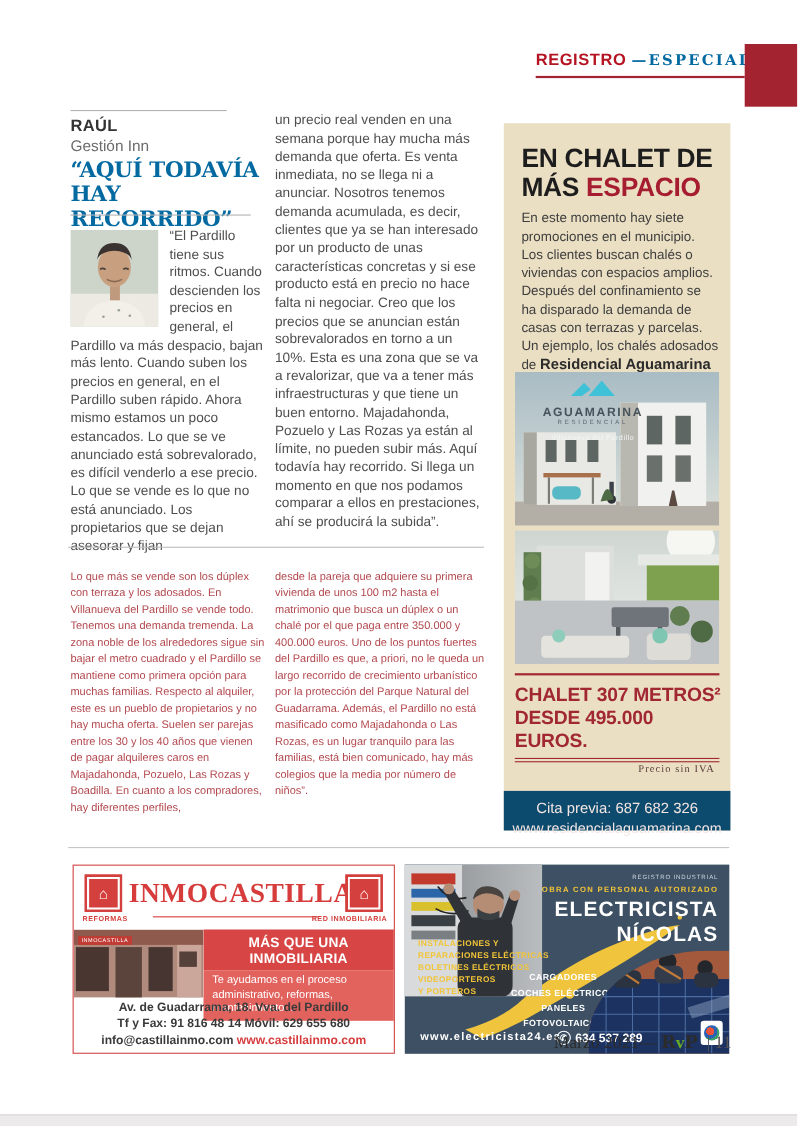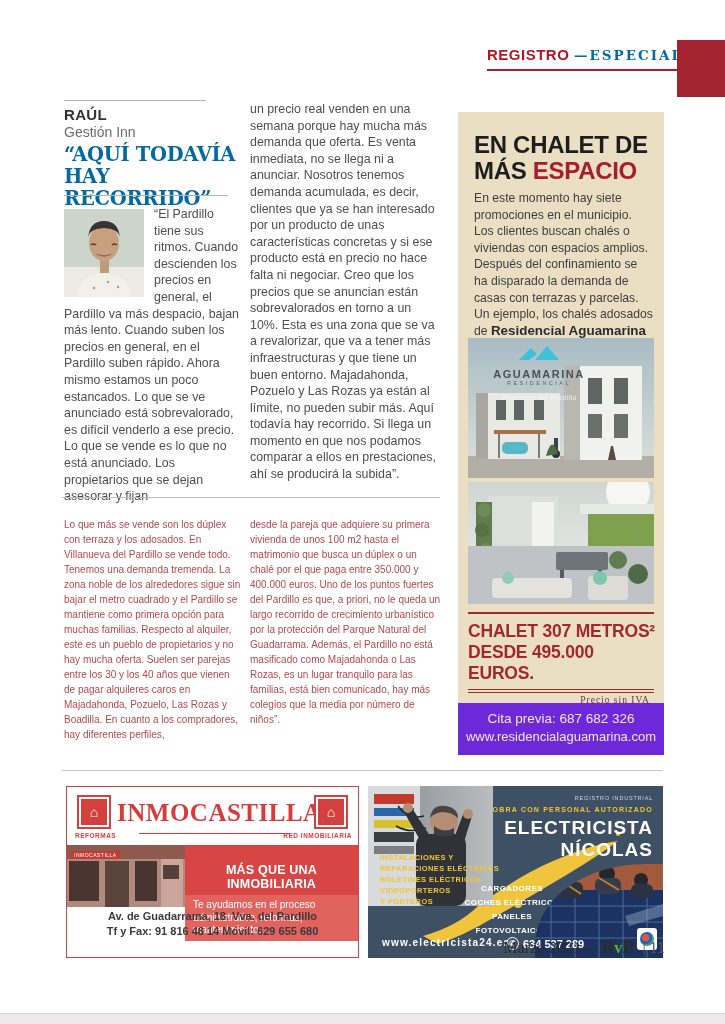--- a/index.html
+++ b/index.html
@@ -40,40 +40,40 @@
   .agua-img1 { top:226px; height:140px; }
   .agua-img2 { top:370px; height:122px; }
   .agua-logo { position:absolute; top:6px; left:6px; width:130px; text-align:center; }
   .agua-logo-name { font-size:11px; font-weight:bold; letter-spacing:1.5px; color:#46525c; margin-top:2px; }
   .agua-logo-sub { font-size:5.5px; letter-spacing:2.5px; color:#5a6670; }
   .agua-logo-place { font-size:6.5px; color:#f4f6f4; margin-top:8px; letter-spacing:.5px; }
   .agua-rule { position:absolute; top:500px; left:10px; width:186px; height:2px; background:#a12733; }
   .agua-offer { position:absolute; top:509px; left:10px; width:190px; font-size:17.5px; font-weight:800; color:#a12733; line-height:21px; letter-spacing:-.2px; }
   .agua-rule2 { position:absolute; top:577px; left:10px; width:186px; height:4px; border-top:1px solid #a12733; border-bottom:1px solid #a12733; }
   .agua-note { position:absolute; top:583px; right:14px; font-family:"Liberation Serif", serif; font-size:9.5px; color:#5d4040; letter-spacing:1px; }
-  .agua-band { position:absolute; bottom:0; left:0; right:0; height:52px; background:#6d28d9; color:#f3e6e3; text-align:center; padding-top:8px; }
+  .agua-band { position:absolute; bottom:0; left:0; right:0; height:36px; background:#0c4a6e; color:#f3e6e3; text-align:center; padding-top:8px; }
   .agua-band .l1 { font-size:13.5px; }
   .agua-band .l2 { font-size:13px; margin-top:3px; }
 
   
   .ads-rule { position:absolute; top:770px; left:62px; width:601px; height:1px; background:#c6c6c6; }
 
   
   .inmo { position:absolute; left:66px; top:786px; width:293px; height:172px; background:#fff; border:1px solid #d24444; }
   .inmo-logo { position:absolute; top:8px; width:34px; height:34px; background:#d4403d; border:2px solid #d4403d; display:flex; align-items:center; justify-content:center; color:#fff; font-size:14px; box-shadow:inset 0 0 0 2px #fff; }
   .inmo-logo.left { left:10px; } .inmo-logo.right { right:10px; }
   .inmo-tag { position:absolute; top:45px; font-size:6.5px; font-weight:bold; color:#d4403d; letter-spacing:.5px; }
   .inmo-tag.left { left:8px; } .inmo-tag.right { right:6px; }
   .inmo-brand { position:absolute; top:12px; left:50px; right:50px; text-align:center; font-family:"Liberation Serif", serif; font-weight:bold; font-size:25px; color:#d63c3c; letter-spacing:.5px; }
   .inmo-brand-rule { position:absolute; top:46px; left:72px; width:150px; height:1px; background:#d63c3c; }
   .inmo-mid { position:absolute; top:58px; left:0; right:0; height:62px; display:flex; }
   .inmo-photo { position:relative; width:118px; height:62px; flex:0 0 auto; overflow:hidden; }
   .inmo-sign { position:absolute; top:6px; left:4px; background:#c03c34; color:#fff; font-size:5px; letter-spacing:.5px; padding:1px 3px; }
   .inmo-right { flex:1; display:flex; flex-direction:column; }
-  .inmo-slogan { background:#d84545; color:#fff; font-weight:bold; font-size:12.5px; text-align:center; padding:18px 2px 4px; letter-spacing:.2px; }
+  .inmo-slogan { background:#d84545; color:#fff; font-weight:bold; font-size:12.5px; text-align:center; padding:5px 2px 4px; letter-spacing:.2px; }
   .inmo-pitch { background:#e2625e; color:#fff; font-size:10px; line-height:1.25; padding:4px 8px; flex:1; }
   .inmo-foot { position:absolute; top:122px; left:0; right:0; text-align:center; font-size:11px; font-weight:600; color:#3a3a3a; line-height:15px; }
   .inmo-web { color:#d63c3c; font-weight:bold; }
 
   
   .elec { position:absolute; left:368px; top:786px; width:295px; height:172px; background:#3d5064; overflow:hidden; color:#fff; }
   .elec-splash { position:absolute; left:0; top:0; width:295px; height:172px; }
   .elec-photo { position:absolute; left:0; top:0; width:125px; height:120px; }
   .elec-registro { position:absolute; top:9px; right:10px; font-size:5.5px; color:#cfd8e2; letter-spacing:.8px; }
   .elec-personal { position:absolute; top:20px; right:10px; font-size:7px; font-weight:bold; color:#f2c437; letter-spacing:1.2px; }
@@ -254,20 +254,24 @@
         <span class="inmo-sign">INMOCASTILLA</span>
       </div>
       <div class="inmo-right">
         <div class="inmo-slogan">MÁS QUE UNA INMOBILIARIA</div>
         <div class="inmo-pitch">Te ayudamos en el proceso administrativo, reformas, mantenimiento...</div>
       </div>
     </div>
     <div class="inmo-foot">
       <div>Av. de Guadarrama, 18. Vva. del Pardillo</div>
       <div>Tf y Fax: 91 816 48 14 Móvil: 629 655 680</div>
+      <div>
+        <span>info@castillainmo.com</span>
+        <span class="inmo-web">www.castillainmo.com</span>
+      </div>
     </div>
   </div>
 
   <div class="elec">
     <svg class="elec-splash" viewBox="0 0 295 172">
       <path d="M55 150 Q90 140 110 120 Q150 90 185 75 Q225 58 250 55 Q230 70 200 88 Q160 112 125 132 Q95 150 70 158 Z" fill="#f0c43c"></path>
       <circle cx="150" cy="118" r="4" fill="#f0c43c"></circle>
         <circle cx="95" cy="142" r="3" fill="#f0c43c"></circle>
       <circle cx="228" cy="66" r="3" fill="#f0c43c"></circle>
         <circle cx="250" cy="48" r="2" fill="#f0c43c"></circle>

